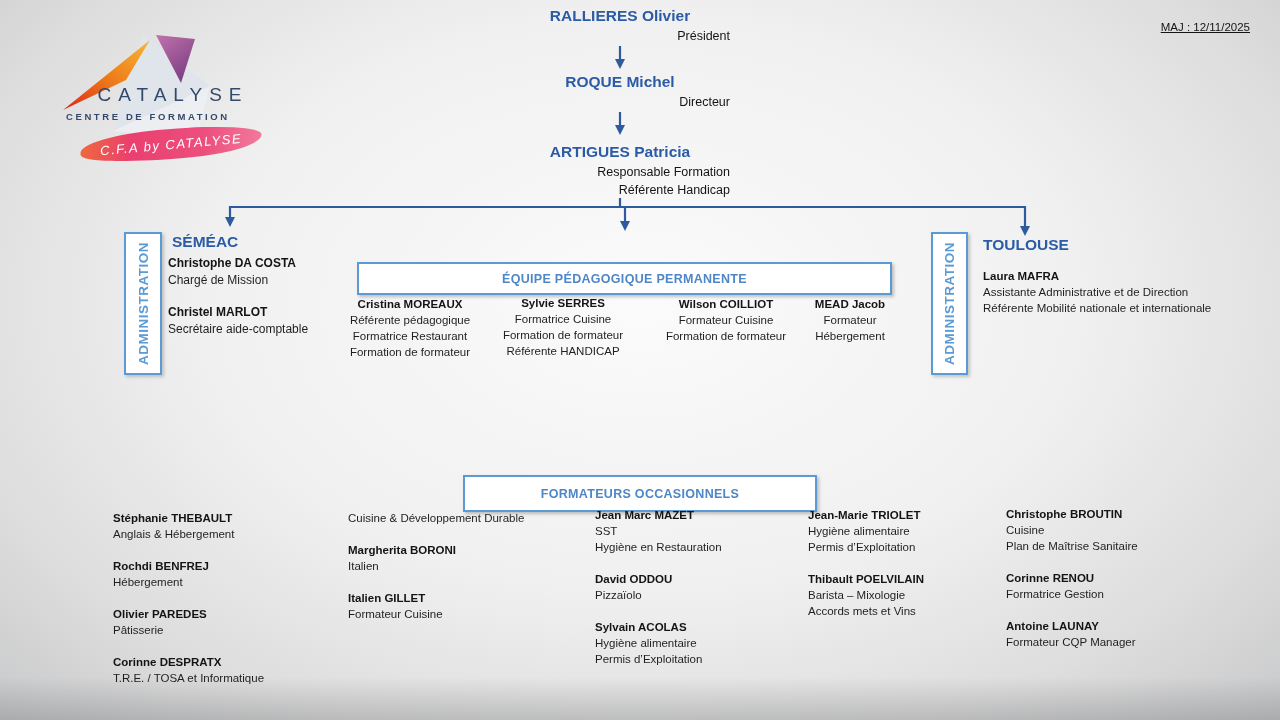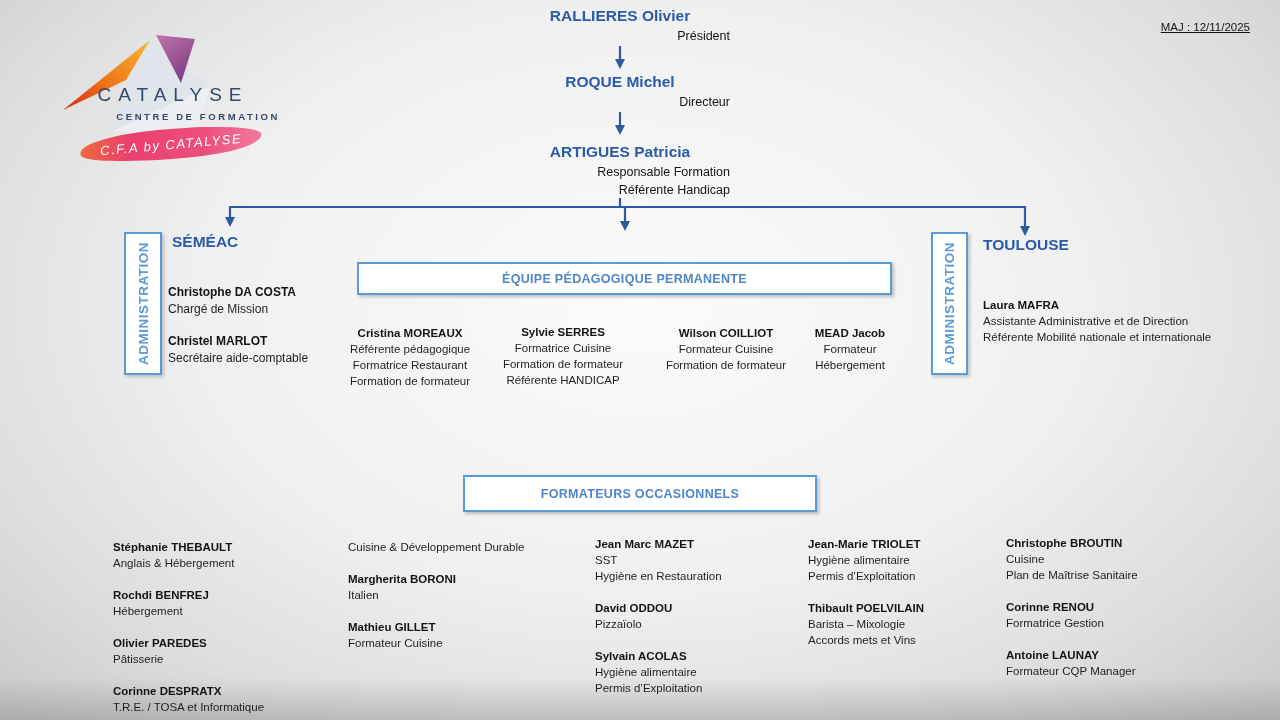--- a/index.html
+++ b/index.html
@@ -3,21 +3,21 @@
 <meta charset="utf-8">
 <style>
   html,body{margin:0;padding:0;}
   .stage{
     position:relative;width:1280px;height:720px;overflow:hidden;
     font-family:"Liberation Sans",sans-serif;color:#1f1f1f;
     background:
       linear-gradient(to bottom, rgba(0,0,0,0) 94%, rgba(80,82,86,.25) 100%),
       radial-gradient(ellipse 980px 640px at 50% 42%, #fbfbfb 0%, #f0f0f0 45%, #dddddd 72%, #c0c1c3 100%);
   }
-  .abs{position:absolute;margin-top:29px;}
+  .abs{position:absolute;}
   .connectors{position:absolute;left:0;top:0;pointer-events:none;}
   
   .chain-name{position:absolute;left:510px;width:220px;text-align:center;
     font-size:15.5px;font-weight:bold;color:#2b5ba6;}
   .chain-role{position:absolute;left:510px;width:220px;text-align:right;
     font-size:12.5px;color:#141414;}
   
   .site-title{position:absolute;font-size:15.5px;font-weight:bold;color:#2b5ba6;}
   
   .titlebox{position:absolute;background:#fff;border:2px solid #5b9bd5;
@@ -33,21 +33,21 @@
   .person{font-size:11.5px;line-height:16px;}
   .person .nm{font-weight:bold;color:#141414;}
   .centered{text-align:center;}
   .entry{margin-bottom:16px;}
   .staff12{font-size:12px;line-height:16.5px;}
   
   .logo{position:absolute;left:58px;top:24px;width:234px;height:152px;}
   .logo svg{position:absolute;left:0;top:0;}
   .brand{position:absolute;left:8px;top:60px;width:214px;text-align:center;
     font-size:19px;letter-spacing:7px;color:#33496b;font-weight:500;z-index:2;}
-  .brand-sub{position:absolute;left:8px;top:87px;width:214px;text-align:right;
+  .brand-sub{position:absolute;left:8px;top:87px;width:214px;text-align:left;
     font-size:9.5px;letter-spacing:2.6px;color:#33496b;font-weight:bold;z-index:2;}
   .badge{position:absolute;left:22px;top:105px;width:182px;height:30px;
     transform:rotate(-5deg);z-index:2;
     background:linear-gradient(95deg,#ef6a3c 0%,#ea3f6f 28%,#ec4f7c 68%,#f27a9d 100%);
     border-radius:46% 54% 42% 58% / 58% 46% 60% 42%;
     display:flex;align-items:center;justify-content:center;
     color:#fff;font-size:13px;letter-spacing:1.5px;font-style:italic;}
   .maj{position:absolute;left:1130px;top:21px;width:120px;text-align:right;
     font-size:11.5px;color:#141414;text-decoration:underline;}
 </style>
@@ -193,21 +193,21 @@
 
   <div class="abs person" style="left:348px;top:510px;width:240px">
     <div class="entry">
       <div>Cuisine &amp; Développement Durable</div>
     </div>
     <div class="entry">
       <div class="nm">Margherita BORONI</div>
       <div>Italien</div>
     </div>
     <div class="entry">
-      <div class="nm">Mathieu GILLET</div>
+      <div class="nm">Italien GILLET</div>
       <div>Formateur Cuisine</div>
     </div>
   </div>
 
   <div class="abs person" style="left:595px;top:507px;width:200px">
     <div class="entry">
       <div class="nm">Jean Marc MAZET</div>
       <div>SST</div>
       <div>Hygiène en Restauration</div>
     </div>

